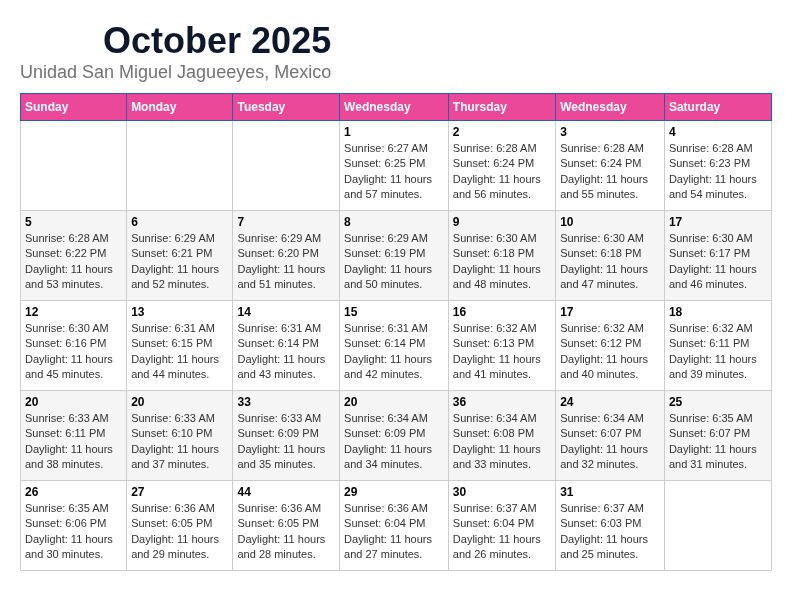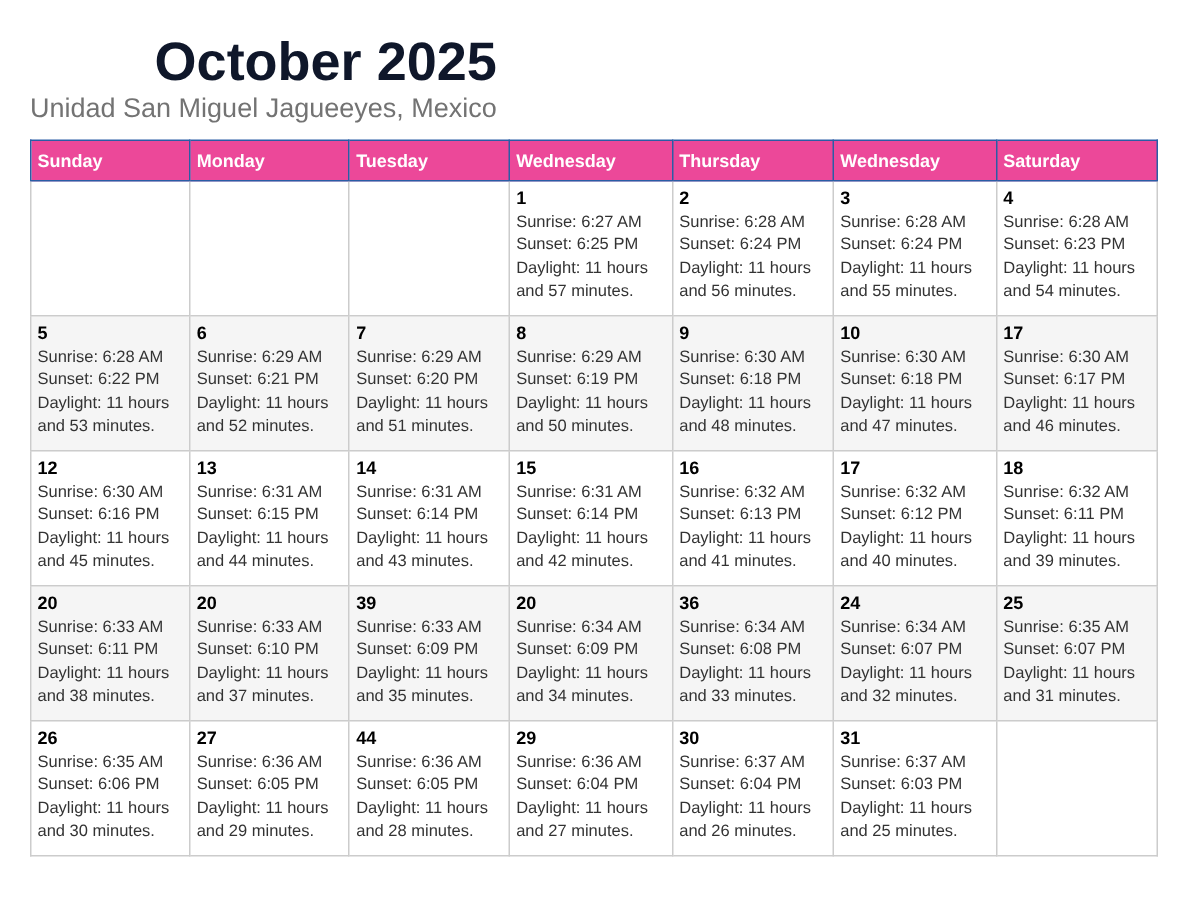--- a/index.html
+++ b/index.html
@@ -221,21 +221,21 @@
 Sunset: 6:11 PM
 Daylight: 11 hours and 38 minutes.</div>
         </td>
         <td>
           <div class="day-number">20</div>
           <div class="day-info" style="white-space: pre-line;">Sunrise: 6:33 AM
 Sunset: 6:10 PM
 Daylight: 11 hours and 37 minutes.</div>
         </td>
         <td>
-          <div class="day-number">39</div>
+          <div class="day-number">33</div>
           <div class="day-info" style="white-space: pre-line;">Sunrise: 6:33 AM
 Sunset: 6:09 PM
 Daylight: 11 hours and 35 minutes.</div>
         </td>
         <td>
           <div class="day-number">20</div>
           <div class="day-info" style="white-space: pre-line;">Sunrise: 6:34 AM
 Sunset: 6:09 PM
 Daylight: 11 hours and 34 minutes.</div>
         </td>

